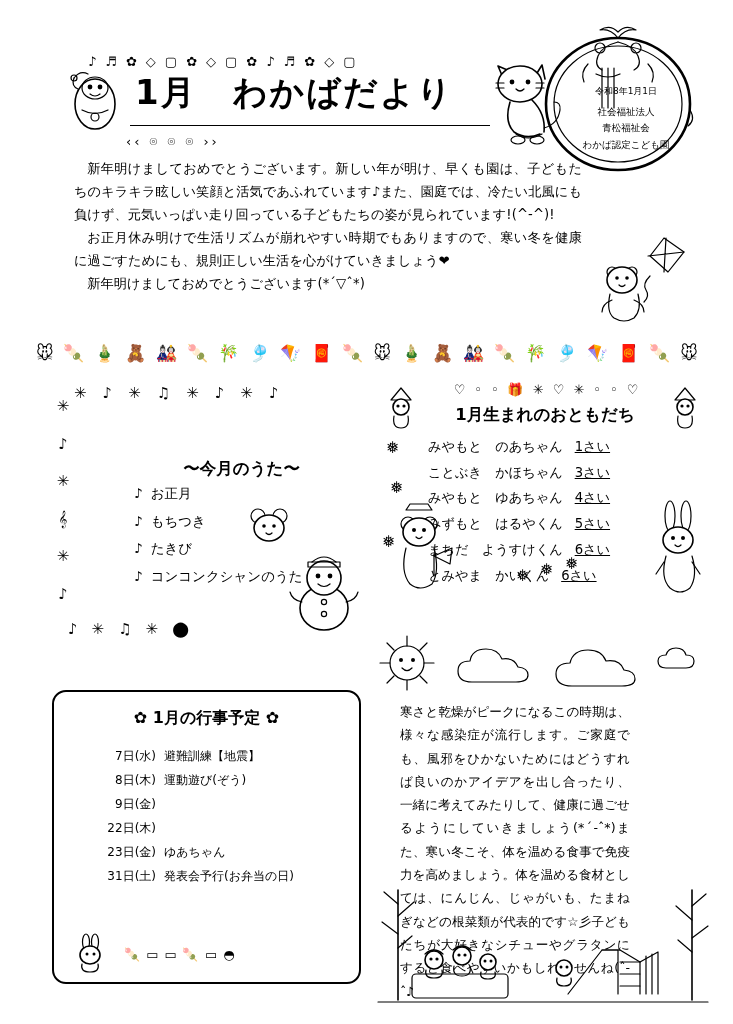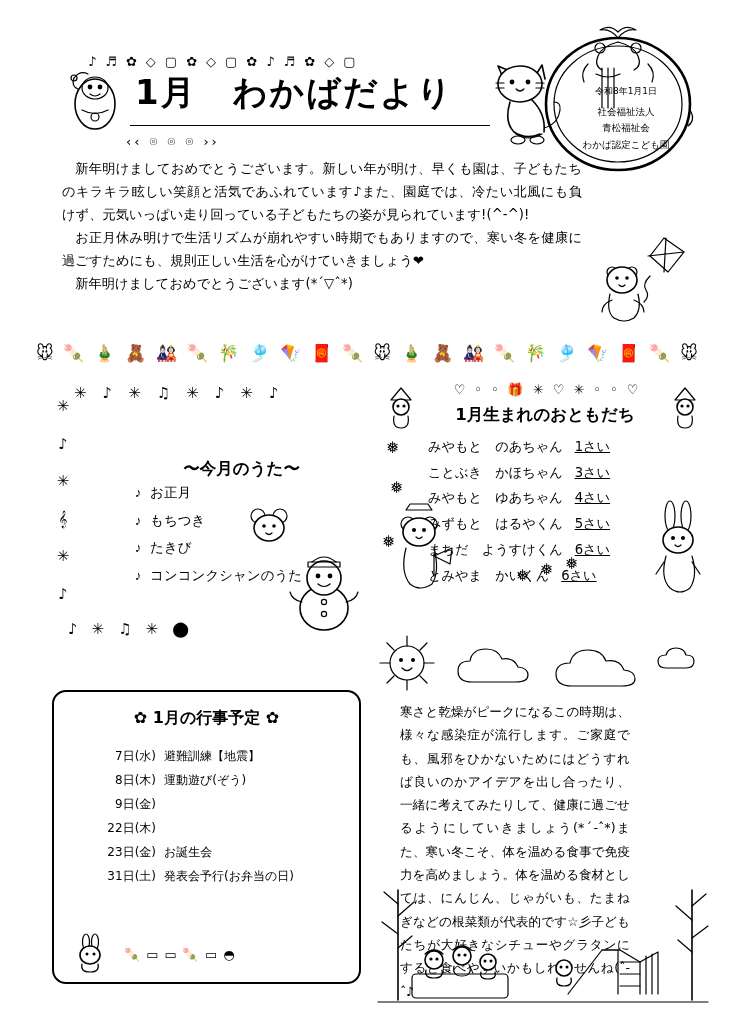--- a/index.html
+++ b/index.html
@@ -90,21 +90,21 @@
   .greeting {
     position: absolute;
     left: 62px; top: 158px;
     width: 520px;
     font-size: 13.2px;
     line-height: 1.74;
     letter-spacing: 0.1px;
     text-align: justify;
   }
   .greeting p {
-    margin: 0 0 0 0;
+    margin: 0 0 0 12px;
     text-indent: 1em;
   }
 
   
   .divider {
     position: absolute;
     left: 36px; top: 336px;
     width: 662px; height: 34px;
     display: flex;
     align-items: center;
@@ -127,21 +127,20 @@
     text-align: right;
     font-size: 16.5px;
     font-weight: bold;
     margin-top: 20px;
   }
   .song-list {
     position: absolute;
     left: 84px; top: 98px;
     font-size: 13.5px;
     line-height: 2.05;
-    font-family: Liberation Mono, monospace;
   }
   .song-list .note { margin-right: 8px; }
   .stars-left {
     position: absolute;
     left: 0px; top: 6px;
     width: 26px; height: 250px;
     font-size: 15px;
     line-height: 2.5;
     text-align: center;
   }
@@ -561,21 +560,21 @@
         <span class="ev-name">運動遊び(ぞう)</span>
       </div>
       <div class="ev-row">
         <span class="ev-date">9日(金)</span>
       </div>
       <div class="ev-row">
         <span class="ev-date">22日(木)</span>
       </div>
       <div class="ev-row">
         <span class="ev-date">23日(金)</span>
-        <span class="ev-name">お誕生会</span>
+        <span class="ev-name">ゆあちゃん</span>
       </div>
       <div class="ev-row">
         <span class="ev-date">31日(土)</span>
         <span class="ev-name">発表会予行(お弁当の日)</span>
       </div>
     </div>
 
     <div class="events-foot">
       <svg style="width:44px;height:40px" viewBox="0 0 44 40">
         <ellipse cx="12" cy="8" rx="3.5" ry="8" class="ln2"></ellipse>

